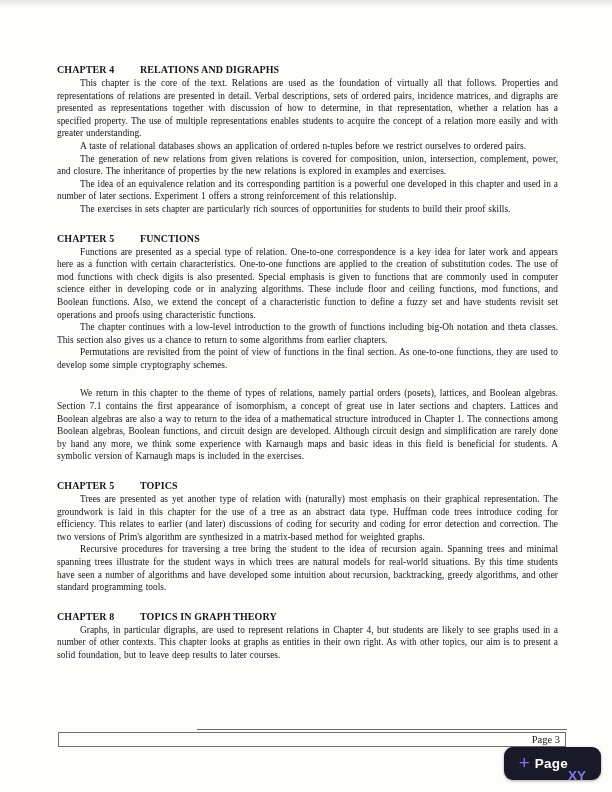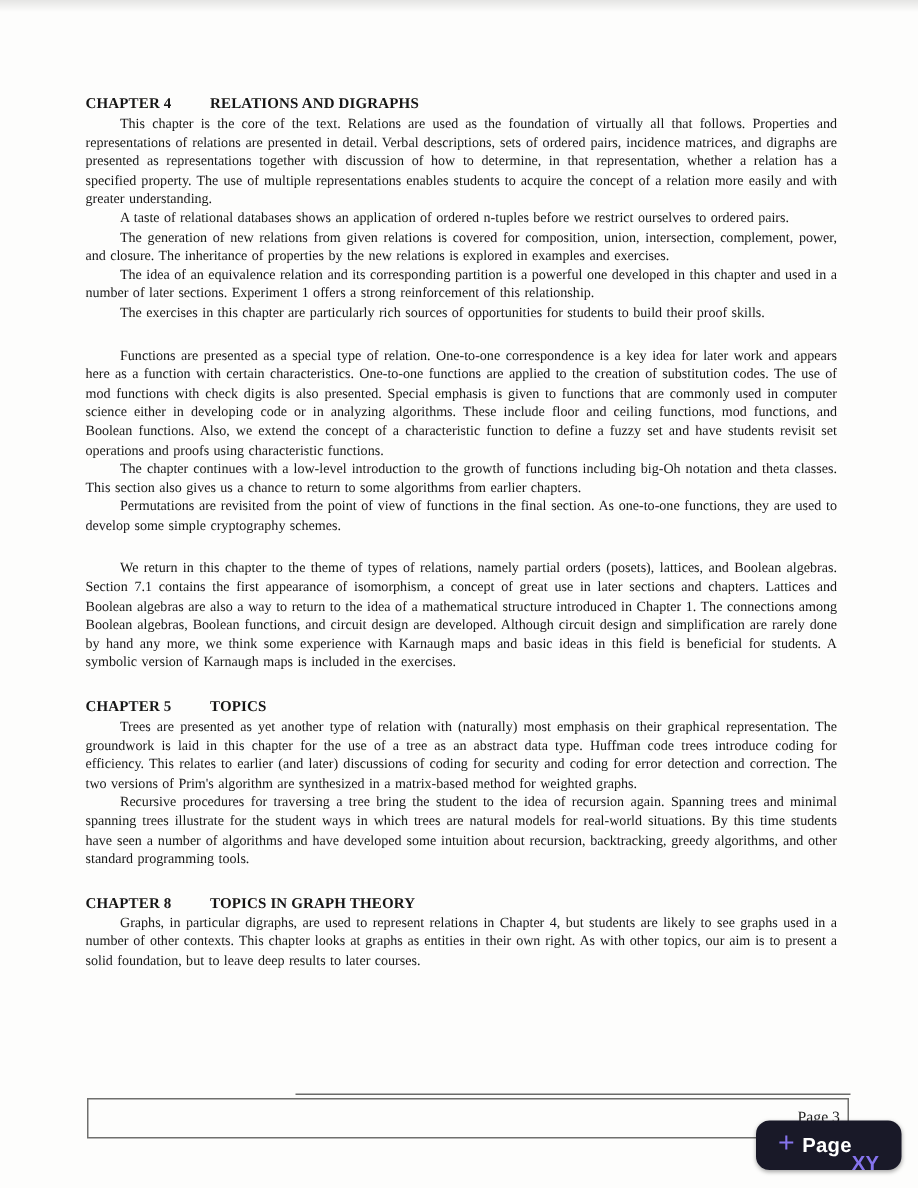--- a/index.html
+++ b/index.html
@@ -59,21 +59,21 @@
     top: 729px;
     width: 370px;
     height: 0;
     border-top: 1.2px solid #6a6a68;
   }
   .footer-box {
     position: absolute;
     left: 58px;
     top: 732px;
     width: 508px;
-    height: 27px;
+    height: 15px;
     border: 1px solid #6f6f6d;
     box-sizing: border-box;
     display: flex;
     align-items: center;
     justify-content: flex-end;
     padding-right: 5px;
     background: #fdfdfc;
   }
   .page-number {
     font-size: 10.5px;
@@ -116,24 +116,25 @@
   <div class="scan-edge"></div>
 
   <div class="content">
 
     <div class="section">
       <h2 class="heading"><span class="chapter-no">CHAPTER 4</span><span class="chapter-title">RELATIONS AND DIGRAPHS</span></h2>
       <p>This chapter is the core of the text. Relations are used as the foundation of virtually all that follows. Properties and representations of relations are presented in detail. Verbal descriptions, sets of ordered pairs, incidence matrices, and digraphs are presented as representations together with discussion of how to determine, in that representation, whether a relation has a specified property. The use of multiple representations enables students to acquire the concept of a relation more easily and with greater understanding.</p>
       <p>A taste of relational databases shows an application of ordered n-tuples before we restrict ourselves to ordered pairs.</p>
       <p>The generation of new relations from given relations is covered for composition, union, intersection, complement, power, and closure. The inheritance of properties by the new relations is explored in examples and exercises.</p>
       <p>The idea of an equivalence relation and its corresponding partition is a powerful one developed in this chapter and used in a number of later sections. Experiment 1 offers a strong reinforcement of this relationship.</p>
-      <p>The exercises in this chapter are particularly rich sources of opportunities for students to build their proof skills.</p>
+      <p>The exercises in sets chapter are particularly rich sources of opportunities for students to build their proof skills.</p>
     </div>
 
     <div class="section">
+      <h2 class="heading"><span class="chapter-no">CHAPTER 5</span><span class="chapter-title">FUNCTIONS</span></h2>
       <p>Functions are presented as a special type of relation. One-to-one correspondence is a key idea for later work and appears here as a function with certain characteristics. One-to-one functions are applied to the creation of substitution codes. The use of mod functions with check digits is also presented. Special emphasis is given to functions that are commonly used in computer science either in developing code or in analyzing algorithms. These include floor and ceiling functions, mod functions, and Boolean functions. Also, we extend the concept of a characteristic function to define a fuzzy set and have students revisit set operations and proofs using characteristic functions.</p>
       <p>The chapter continues with a low-level introduction to the growth of functions including big-Oh notation and theta classes. This section also gives us a chance to return to some algorithms from earlier chapters.</p>
       <p>Permutations are revisited from the point of view of functions in the final section. As one-to-one functions, they are used to develop some simple cryptography schemes.</p>
     </div>
 
     <div class="section">
       <p>We return in this chapter to the theme of types of relations, namely partial orders (posets), lattices, and Boolean algebras. Section 7.1 contains the first appearance of isomorphism, a concept of great use in later sections and chapters. Lattices and Boolean algebras are also a way to return to the idea of a mathematical structure introduced in Chapter 1. The connections among Boolean algebras, Boolean functions, and circuit design are developed. Although circuit design and simplification are rarely done by hand any more, we think some experience with Karnaugh maps and basic ideas in this field is beneficial for students. A symbolic version of Karnaugh maps is included in the exercises.</p>
     </div>
 
     <div class="section">

